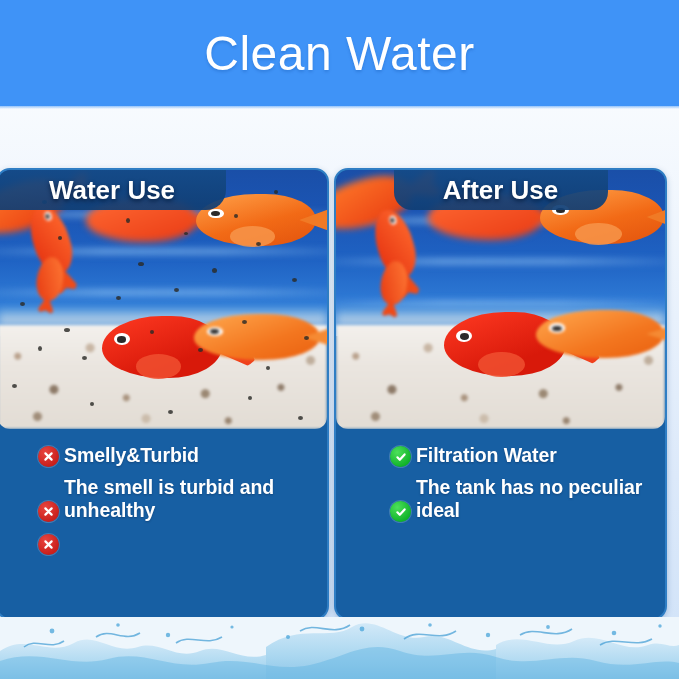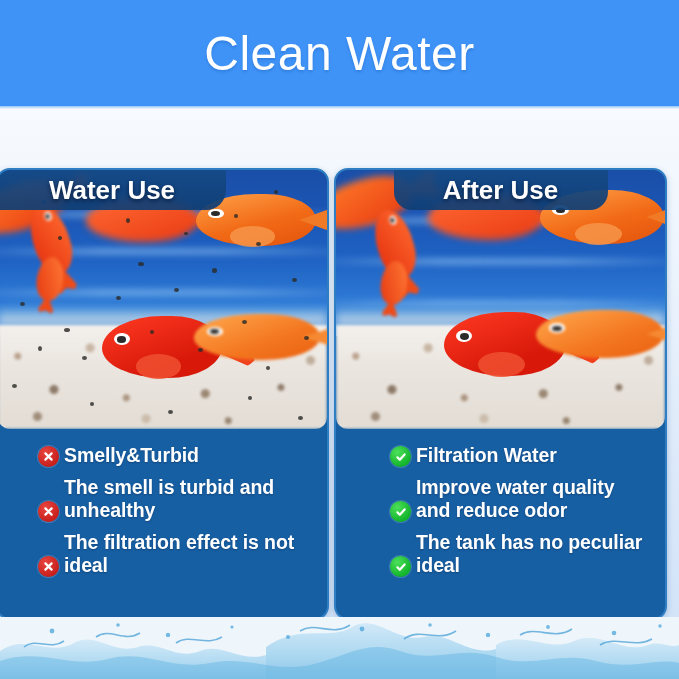--- a/index.html
+++ b/index.html
@@ -318,21 +318,20 @@
             </svg>
           </span>
           <span class="bullet-text">The smell is turbid and unhealthy</span>
         </div>
         <div class="bullet-item">
           <span class="bullet-icon cross">
             <svg width="11" height="11" viewBox="0 0 12 12" aria-hidden="true">
               <path d="M2.6 2.6 L9.4 9.4 M9.4 2.6 L2.6 9.4" stroke="#ffffff" stroke-width="2.4" stroke-linecap="round"></path>
             </svg>
           </span>
-          <span class="bullet-text">The filtration effect is not ideal</span>
         </div>
       </div>
     </div>
 
     <div class="panel right">
 
       <div class="photo">
         <div class="photo-inner">
           <div class="water"></div>
           <div class="water-streak" style="top:18%"></div>
@@ -383,28 +382,20 @@
       </div>
 
       <div class="bullets right-list">
         <div class="bullet-item">
           <span class="bullet-icon check">
             <svg width="12" height="12" viewBox="0 0 12 12" aria-hidden="true">
               <path d="M2.4 6.3 L4.8 8.8 L9.6 3.4" fill="none" stroke="#ffffff" stroke-width="2.2" stroke-linecap="round" stroke-linejoin="round"></path>
             </svg>
           </span>
           <span class="bullet-text">Filtration Water</span>
-        </div>
-        <div class="bullet-item">
-          <span class="bullet-icon check">
-            <svg width="12" height="12" viewBox="0 0 12 12" aria-hidden="true">
-              <path d="M2.4 6.3 L4.8 8.8 L9.6 3.4" fill="none" stroke="#ffffff" stroke-width="2.2" stroke-linecap="round" stroke-linejoin="round"></path>
-            </svg>
-          </span>
-          <span class="bullet-text">Improve water quality and reduce odor</span>
         </div>
         <div class="bullet-item">
           <span class="bullet-icon check">
             <svg width="12" height="12" viewBox="0 0 12 12" aria-hidden="true">
               <path d="M2.4 6.3 L4.8 8.8 L9.6 3.4" fill="none" stroke="#ffffff" stroke-width="2.2" stroke-linecap="round" stroke-linejoin="round"></path>
             </svg>
           </span>
           <span class="bullet-text">The tank has no peculiar ideal</span>
         </div>
       </div>

